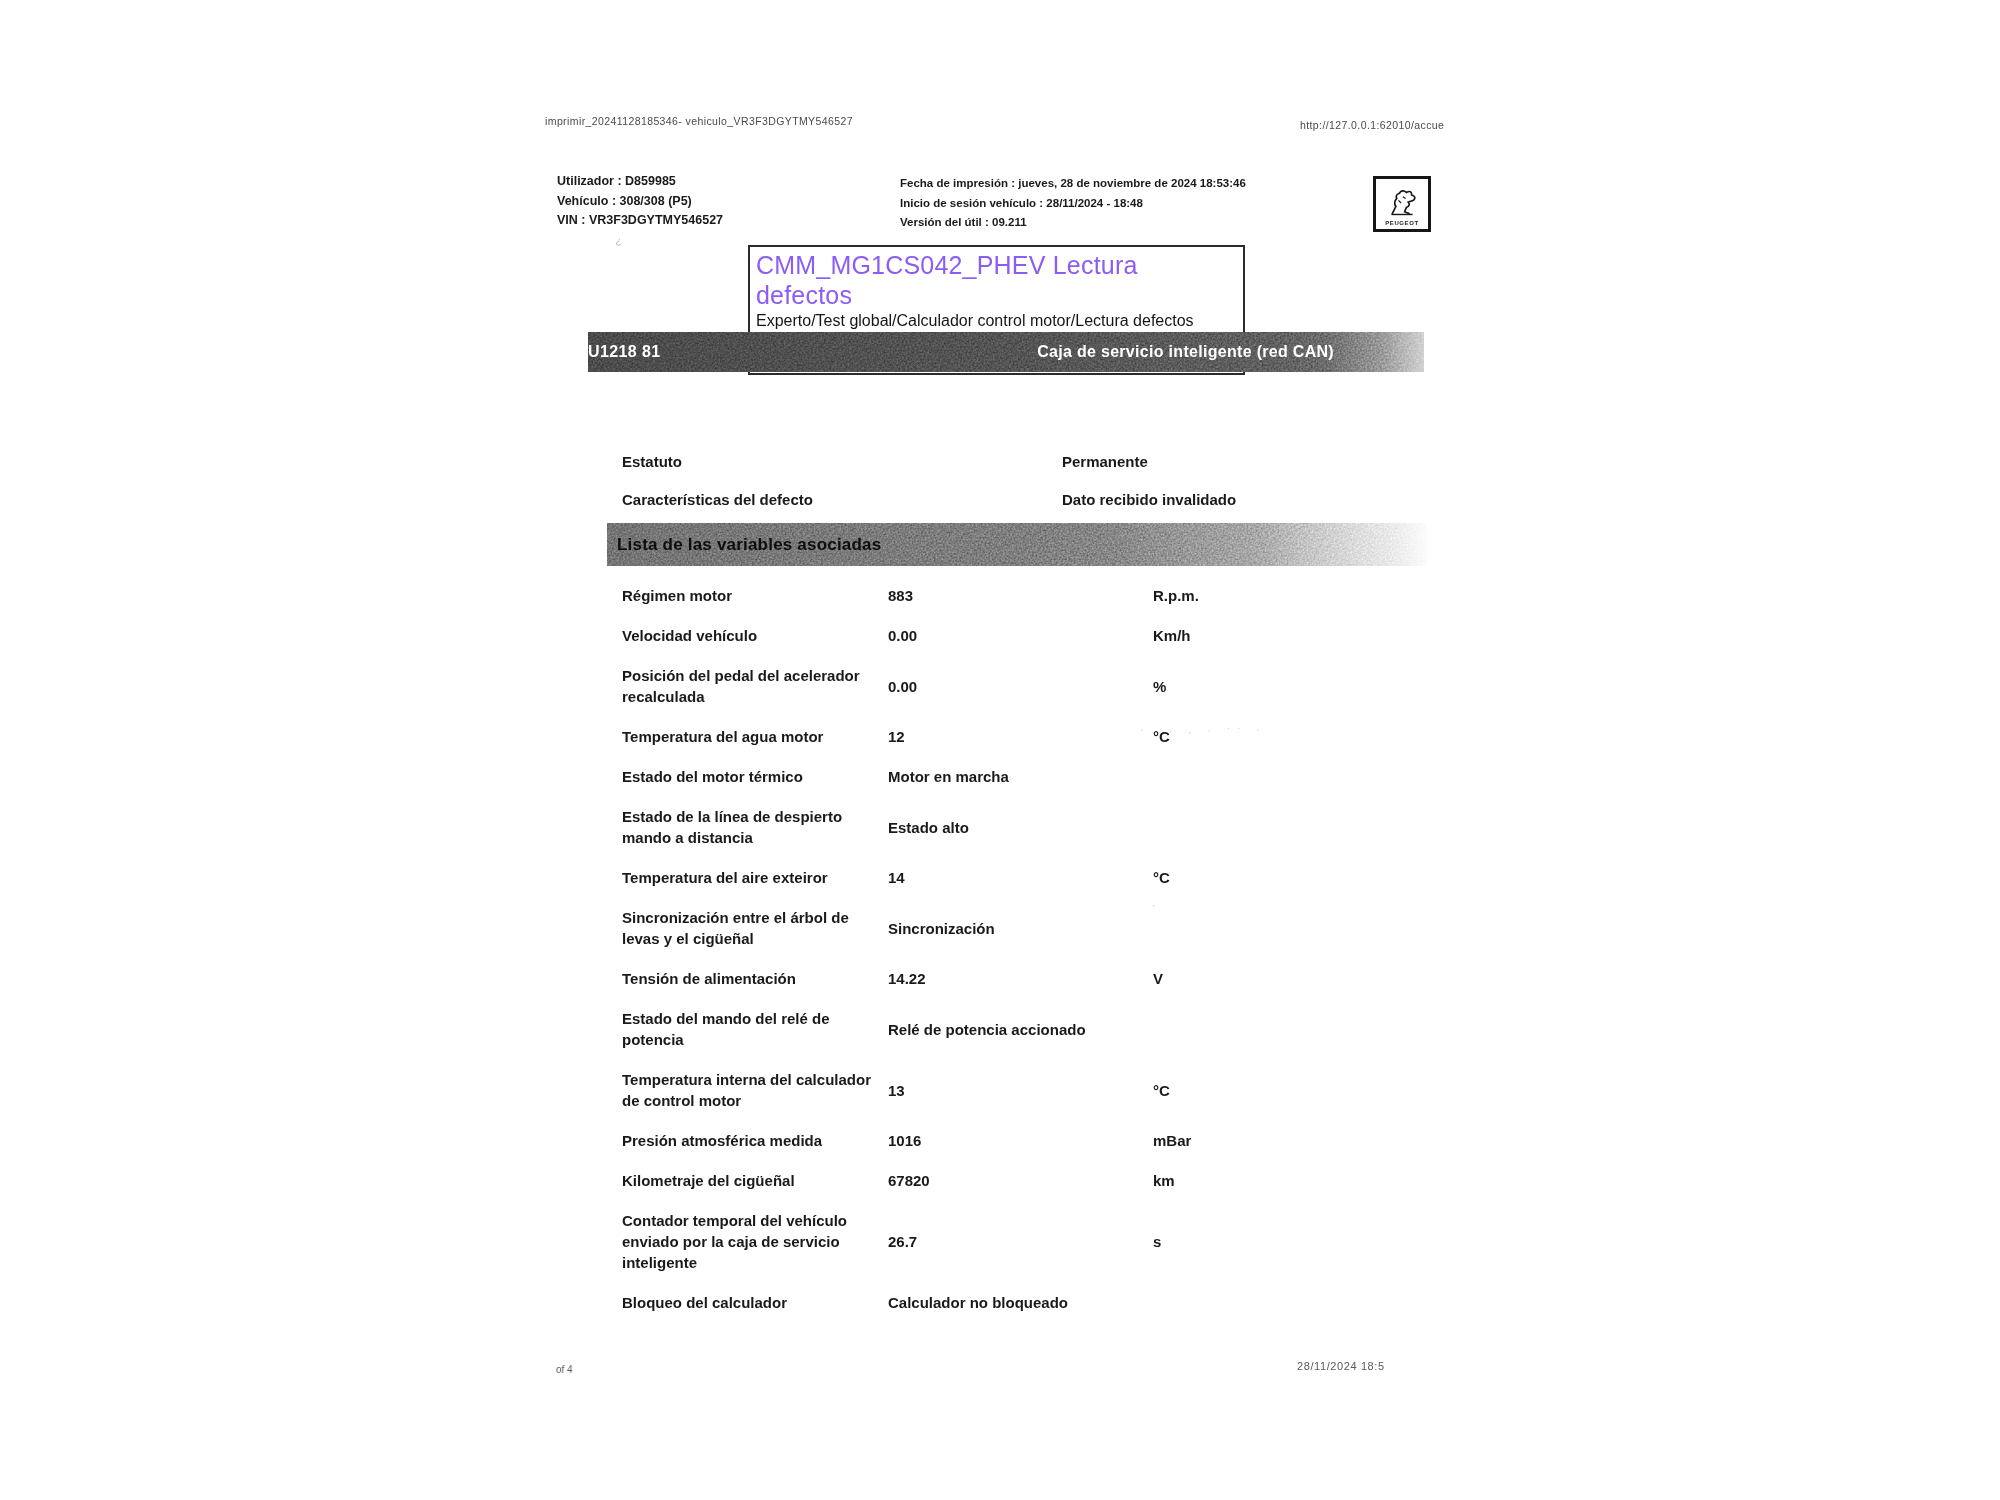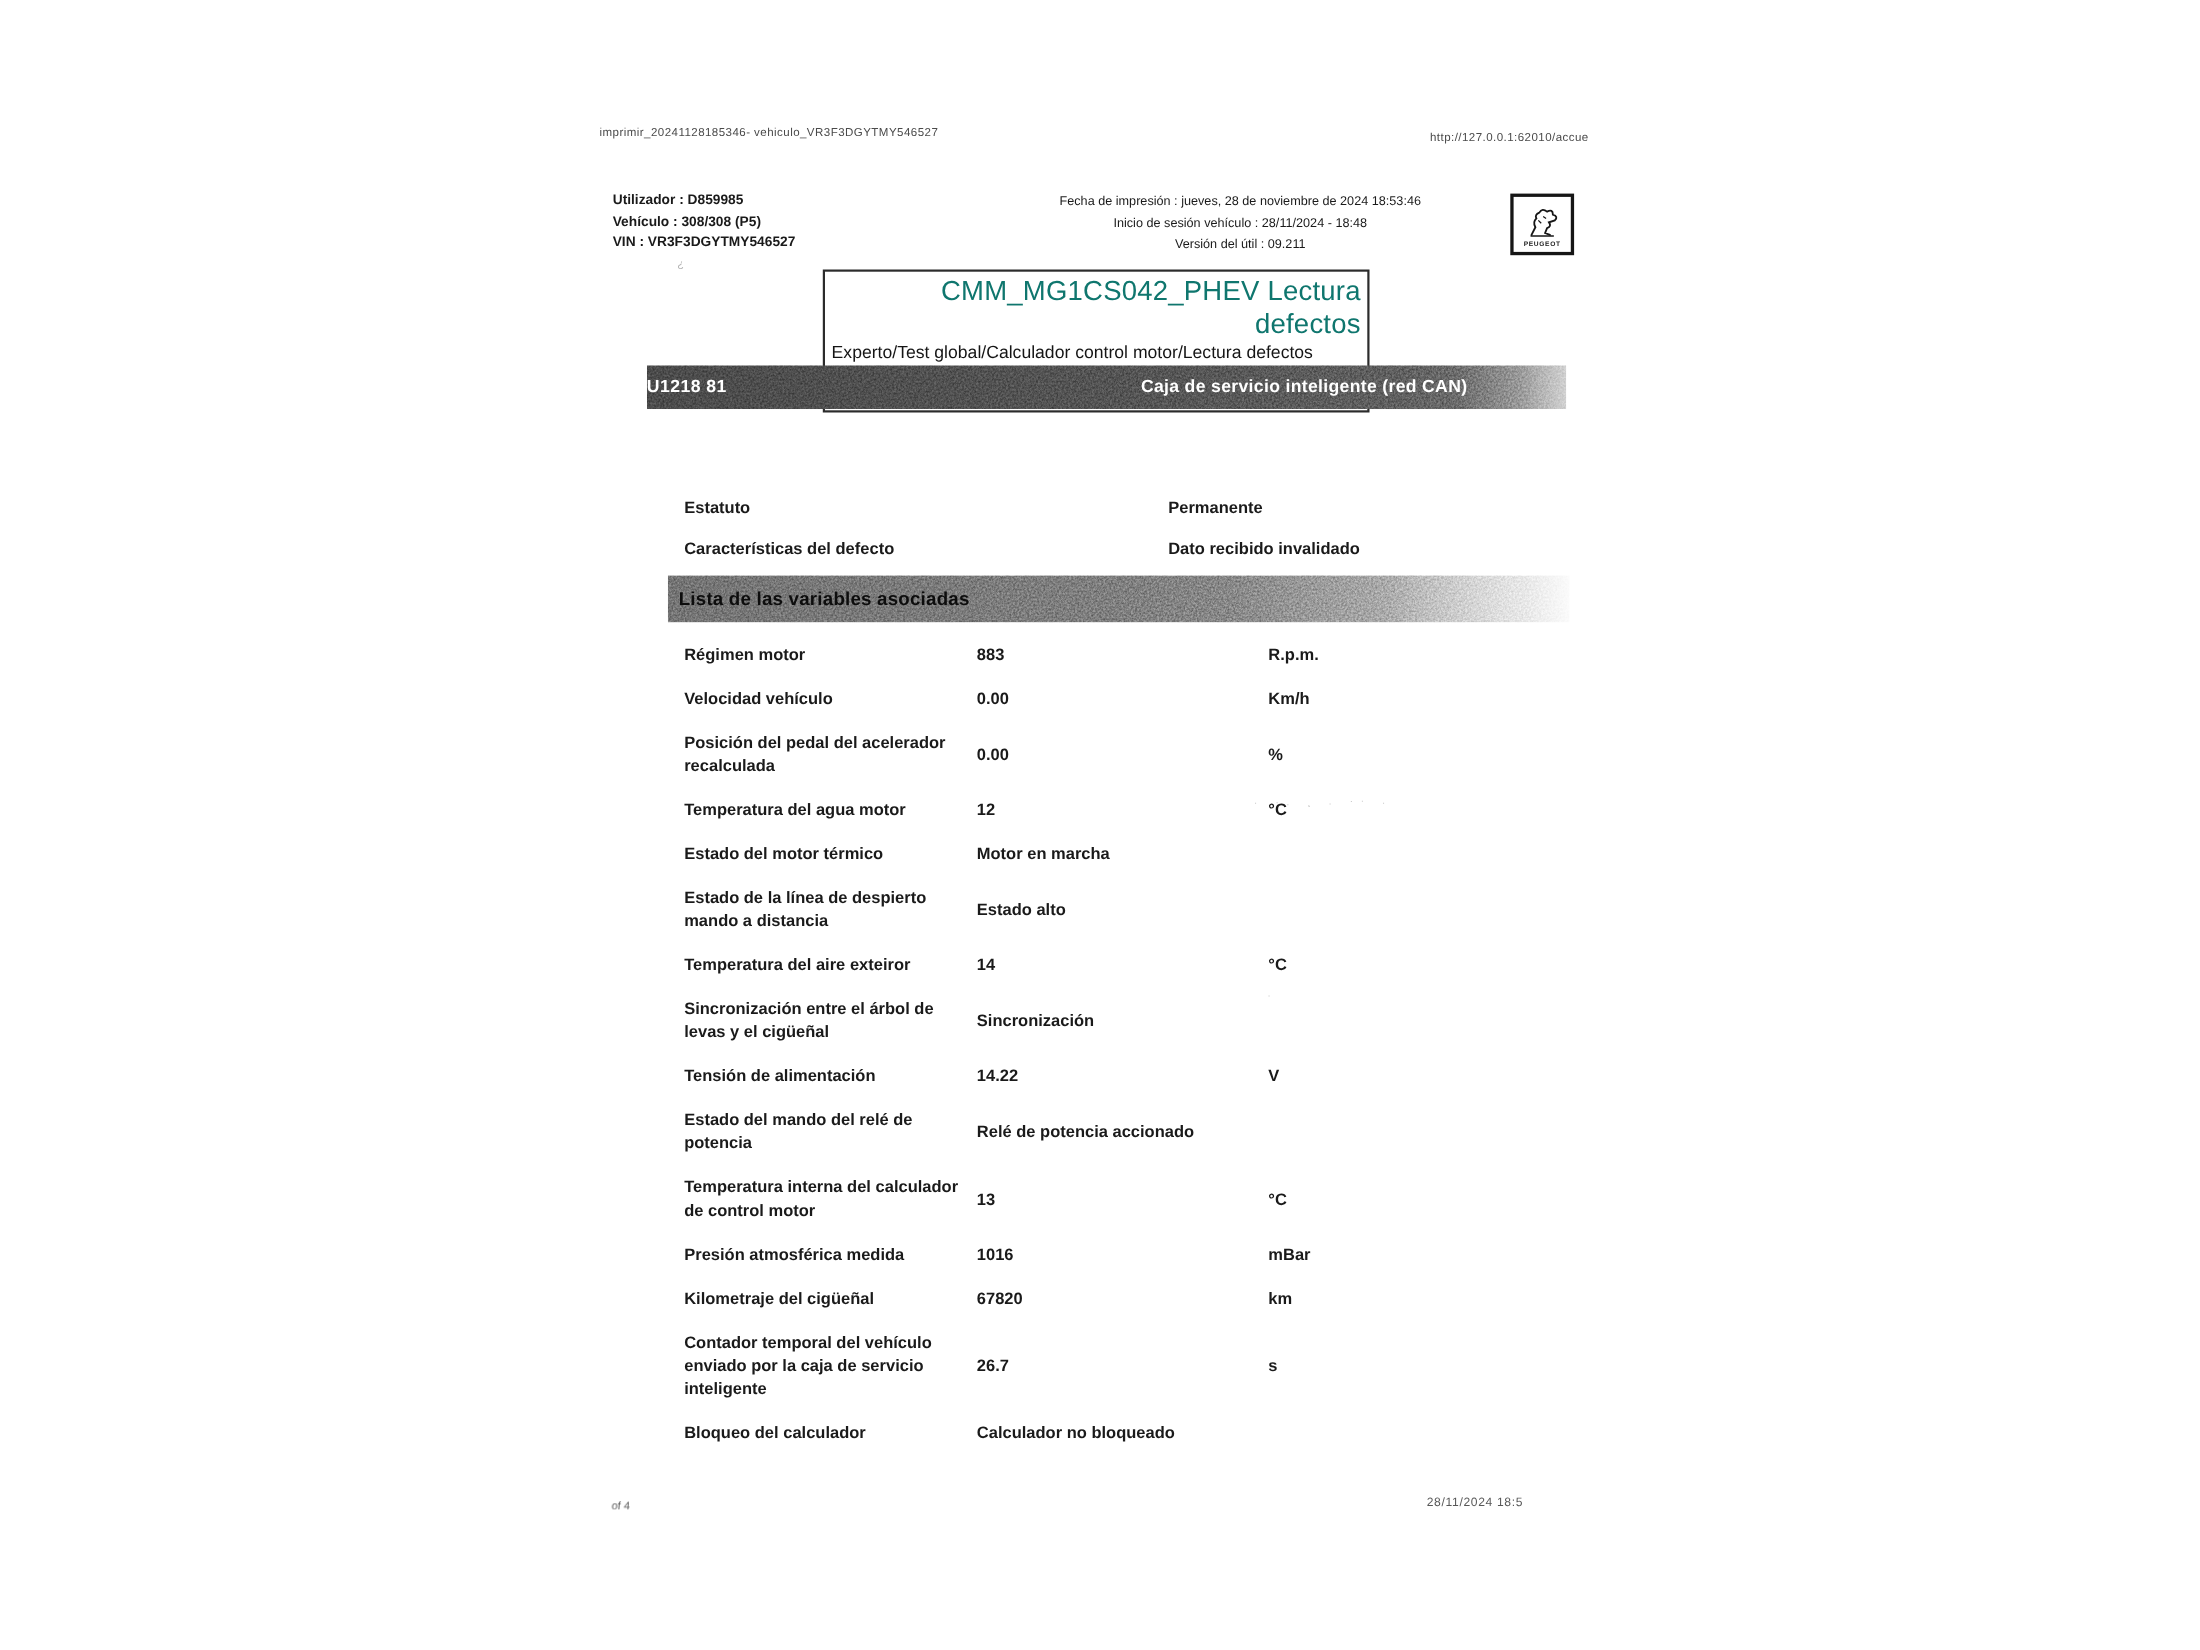--- a/index.html
+++ b/index.html
@@ -10,35 +10,35 @@
   .scanmeta{position:absolute;font-size:10.5px;color:#4a4a4a;letter-spacing:.4px;
             filter:blur(.35px);white-space:nowrap;}
   .footer-left{position:absolute;font-size:10px;color:#3c3c3c;opacity:.85;filter:blur(.3px);
                transform:skewX(-4deg);}
   .footer-right{position:absolute;font-size:11px;color:#2e2e2e;opacity:.8;filter:blur(.35px);
                 letter-spacing:.6px;}
 
   
   .session-left{position:absolute;left:557px;top:172px;font-size:12.5px;font-weight:700;
                 line-height:19.5px;white-space:nowrap;filter:blur(.2px);}
-  .session-right{position:absolute;left:900px;top:174px;width:455px;text-align:center;
-                 font-size:11.5px;font-weight:400;line-height:19.5px;white-space:nowrap;filter:blur(.2px);}
+  .session-right{position:absolute;left:900px;top:174px;width:455px;text-align:left;
+                 font-size:11.5px;font-weight:700;line-height:19.5px;white-space:nowrap;filter:blur(.2px);}
 
   
   .logo-box{position:absolute;left:1373px;top:176px;width:58px;height:56px;border:3px solid #161616;
             box-sizing:border-box;display:flex;flex-direction:column;align-items:center;
             justify-content:flex-end;background:#fff;filter:blur(.2px);}
   .logo-box svg{display:block;margin-bottom:1px;}
   .brand-word{font-size:6px;font-weight:700;letter-spacing:.6px;color:#222;line-height:8px;
               margin-bottom:2px;}
 
   
   .title-box{position:absolute;left:748px;top:245px;width:497px;border:2px solid #2b2b2b;
              box-sizing:border-box;background:#fff;padding:3px 6px 5px 6px;filter:blur(.15px);}
-  .title-main{font-size:25px;line-height:30px;text-align:right;letter-spacing:.2px;color:#0f766e;}
+  .title-main{font-size:25px;line-height:30px;text-align:left;letter-spacing:.2px;color:#8b5cf6;}
   .title-sub{font-size:16px;line-height:22px;text-align:left;color:#151515;}
   .title-path{font-size:12.5px;line-height:18px;text-align:left;color:#161616;letter-spacing:.1px;}
 
   
   .banner{position:absolute;box-sizing:border-box;display:flex;align-items:center;}
   .banner .noise-fill{position:absolute;inset:0;width:100%;height:100%;}
   .banner-dtc{left:588px;top:332px;width:836px;height:40px;
       background:linear-gradient(to right,#5f5f5f,#6b6b6b 55%,#787878 82%,#9b9b9b 97%);
       -webkit-mask-image:linear-gradient(to right,#000 0 88%,rgba(0,0,0,.75) 95%,rgba(0,0,0,.35) 100%);
       mask-image:linear-gradient(to right,#000 0 88%,rgba(0,0,0,.75) 95%,rgba(0,0,0,.35) 100%);}

